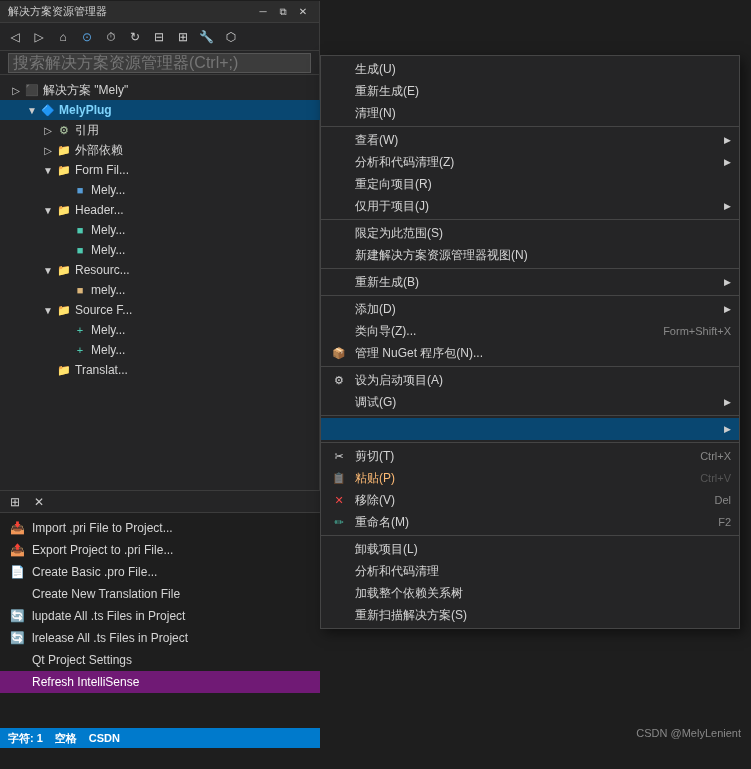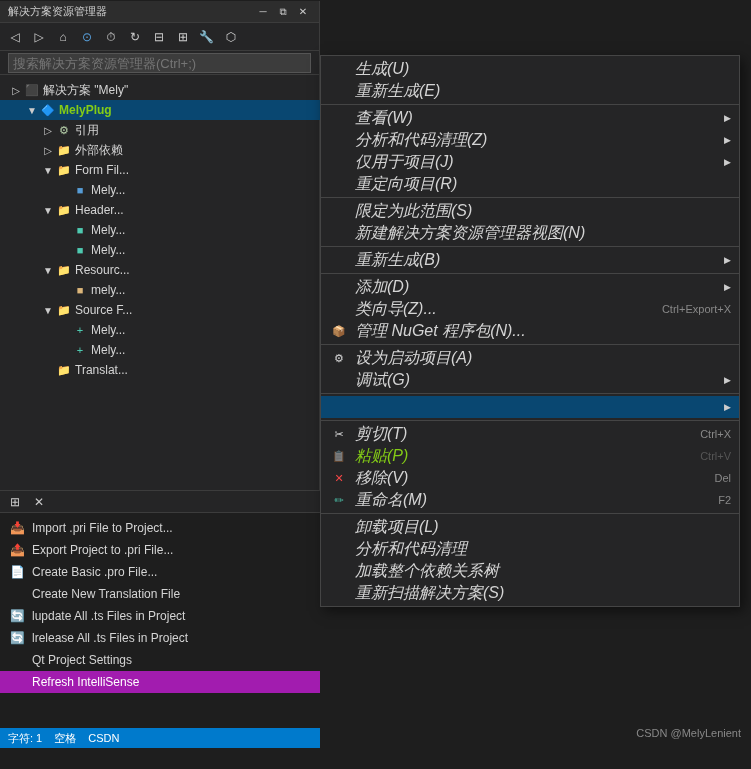--- a/index.html
+++ b/index.html
@@ -85,21 +85,21 @@
       padding: 2px 8px;
     }
 
     .se-search input {
       width: 100%;
       height: 20px;
       background: #3c3c3c;
       border: 1px solid #555;
       color: #d4d4d4;
       padding: 0 4px;
-      font-size: 13px;
+      font-size: 16px;
       outline: none;
     }
 
     .se-tree {
       padding: 4px 0;
       overflow: hidden;
     }
 
     .tree-item {
       display: flex;
@@ -157,38 +157,39 @@
       display: flex;
       align-items: center;
       padding: 0 4px;
       gap: 2px;
       border-bottom: 1px solid #3c3c3c;
     }
 
     .status-item {
       color: white;
       font-size: 11px;
+      font-weight: bold;
     }
 
     
     .qt-menu-list {
       padding: 4px 0;
     }
 
     .qt-menu-item {
       display: flex;
       align-items: center;
       height: 22px;
       padding: 0 8px 0 32px;
       cursor: pointer;
       white-space: nowrap;
     }
 
     .qt-menu-item.active {
-      background: #a21caf;
+      background: #701a75;
     }
 
     .qt-menu-item .icon {
       width: 20px;
       height: 16px;
       margin-left: -24px;
       margin-right: 4px;
       display: flex;
       align-items: center;
       justify-content: center;
@@ -244,27 +245,26 @@
       margin-right: 6px;
       display: flex;
       align-items: center;
       justify-content: center;
       font-size: 11px;
       flex-shrink: 0;
     }
 
     .cm-label {
       flex: 1;
-      font-size: 16px;
+      font-size: 12px;
       color: #d4d4d4;
-      font-style: italic;
     }
 
     .cm-item.disabled .cm-label {
-      color: #84cc16;
+      color: #fdba74;
     }
 
     .cm-shortcut {
       color: #888;
       font-size: 11px;
       margin-left: 20px;
     }
 
     .watermark {
       position: absolute;
@@ -329,21 +329,21 @@
         <span class="tree-indent" style="width:0px"></span>
         <span class="tree-arrow">▷</span>
         <span class="tree-icon icon-solution">⬛</span>
         <span class="tree-label">解决方案 "Mely"</span>
       </div>
 
       <div class="tree-item selected">
         <span class="tree-indent" style="width:16px"></span>
         <span class="tree-arrow">▼</span>
         <span class="tree-icon icon-project">🔷</span>
-        <span class="tree-label" style="color:#84cc16;font-weight:bold;">MelyPlug</span>
+        <span class="tree-label" style="color:#7dd3fc;font-weight:bold;">MelyPlug</span>
       </div>
 
       <div class="tree-item">
         <span class="tree-indent" style="width:32px"></span>
         <span class="tree-arrow">▷</span>
         <span class="tree-icon icon-ref">⚙</span>
         <span class="tree-label">引用</span>
       </div>
 
       <div class="tree-item">
@@ -495,43 +495,47 @@
   <div class="cm-item">
     <span class="cm-icon"></span>
     <span class="cm-label">生成(U)</span>
   </div>
 
   <div class="cm-item">
     <span class="cm-icon"></span>
     <span class="cm-label">重新生成(E)</span>
   </div>
 
+  <div class="cm-item">
+    <span class="cm-icon"></span>
+    <span class="cm-label">清理(N)</span>
+  </div>
 
   <div class="cm-separator"></div>
 
   <div class="cm-item has-submenu">
     <span class="cm-icon"></span>
     <span class="cm-label">查看(W)</span>
   </div>
 
   <div class="cm-item has-submenu">
     <span class="cm-icon"></span>
     <span class="cm-label">分析和代码清理(Z)</span>
   </div>
 
+  <div class="cm-item">
+    <span class="cm-icon"></span>
+    <span class="cm-label">重定向项目(R)</span>
+  </div>
+
   <div class="cm-item has-submenu">
     <span class="cm-icon"></span>
     <span class="cm-label">仅用于项目(J)</span>
   </div>
 
-  <div class="cm-item">
-    <span class="cm-icon"></span>
-    <span class="cm-label">重定向项目(R)</span>
-  </div>
-
   <div class="cm-separator"></div>
 
   <div class="cm-item">
     <span class="cm-icon"></span>
     <span class="cm-label">限定为此范围(S)</span>
   </div>
 
   <div class="cm-item">
     <span class="cm-icon"></span>
     <span class="cm-label">新建解决方案资源管理器视图(N)</span>
@@ -547,21 +551,21 @@
   <div class="cm-separator"></div>
 
   <div class="cm-item has-submenu">
     <span class="cm-icon"></span>
     <span class="cm-label">添加(D)</span>
   </div>
 
   <div class="cm-item">
     <span class="cm-icon"></span>
     <span class="cm-label">类向导(Z)...</span>
-    <span class="cm-shortcut">Ctrl+Export+X</span>
+    <span class="cm-shortcut">Form+Shift+X</span>
   </div>
 
   <div class="cm-item">
     <span class="cm-icon">📦</span>
     <span class="cm-label">管理 NuGet 程序包(N)...</span>
   </div>
 
   <div class="cm-separator"></div>
 
   <div class="cm-item">

